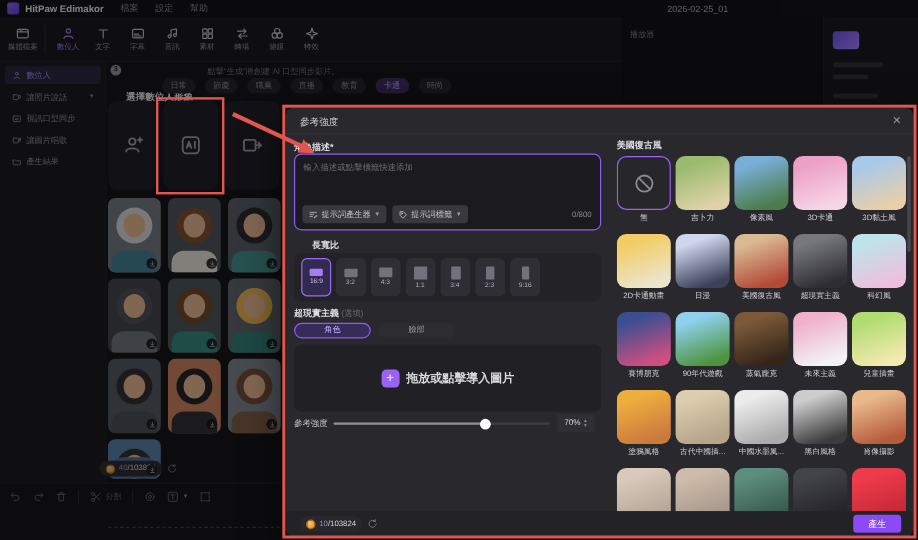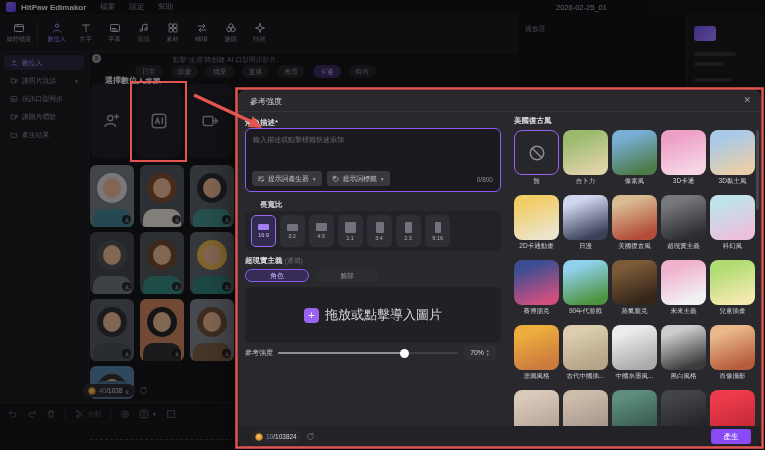--- a/index.html
+++ b/index.html
@@ -81,21 +81,21 @@
   .ratio .rrect{background:#72727c;border-radius:1px;}
   .ratio .rl{font-size:5.8px;color:#b2b2ba;transform:scale(.95);}
   .ratio.active{background:#332a4f;border-color:#9a6cf5;}
   .ratio.active .rrect{background:#a47cf5;}
   .ratio.active .rl{color:#cfc2f5;}
   .optional{font-size:6.8px;font-weight:normal;color:#6d6d75;}
   .reftab{height:13px;border-radius:7px;font-size:6.8px;line-height:13px;text-align:center;background:#2c2c31;color:#9a9aa2;}
   .reftab.active{background:#372b58;color:#cdb6ff;border:1px solid #8b5cf6;line-height:11px;box-sizing:border-box;}
   .dropzone{position:absolute;left:7px;top:197px;width:256px;height:56px;background:#202025;border-radius:6px;display:flex;align-items:center;justify-content:center;gap:6px;}
   .plusbox{width:15px;height:15px;border-radius:4px;background:#9a63f2;color:#fff;font-size:11px;line-height:14px;text-align:center;}
-  .droptext{font-size:13px;font-weight:normal;color:#d8d8dc;}
+  .droptext{font-size:10px;font-weight:bold;color:#d8d8dc;}
   .slider-label{position:absolute;left:7px;top:258px;font-size:7px;color:#c4c4ca;}
   .track{position:absolute;left:40px;top:262px;width:180px;height:2px;border-radius:1px;background:#3f3f45;}
   .trackfill{height:2px;border-radius:1px;background:#8e8e96;}
   .handle{position:absolute;top:-3.5px;width:9px;height:9px;border-radius:50%;background:#fff;}
   .valbox{position:absolute;left:226px;top:255px;width:32px;height:15px;background:#2e2e34;border-radius:3px;display:flex;align-items:center;justify-content:center;gap:2px;}
   .valtxt{font-size:6.8px;color:#d8d8dc;}
   .spin{display:flex;flex-direction:column;font-size:4px;line-height:4px;color:#8a8a92;}
   .stylelabel{position:absolute;left:276px;top:26px;}
   .stylegrid{position:absolute;left:276px;top:40px;width:247px;height:296px;overflow:hidden;display:grid;grid-template-columns:repeat(5,45px);grid-auto-rows:59px;column-gap:4px;row-gap:6px;}
   .stcell{position:relative;}

